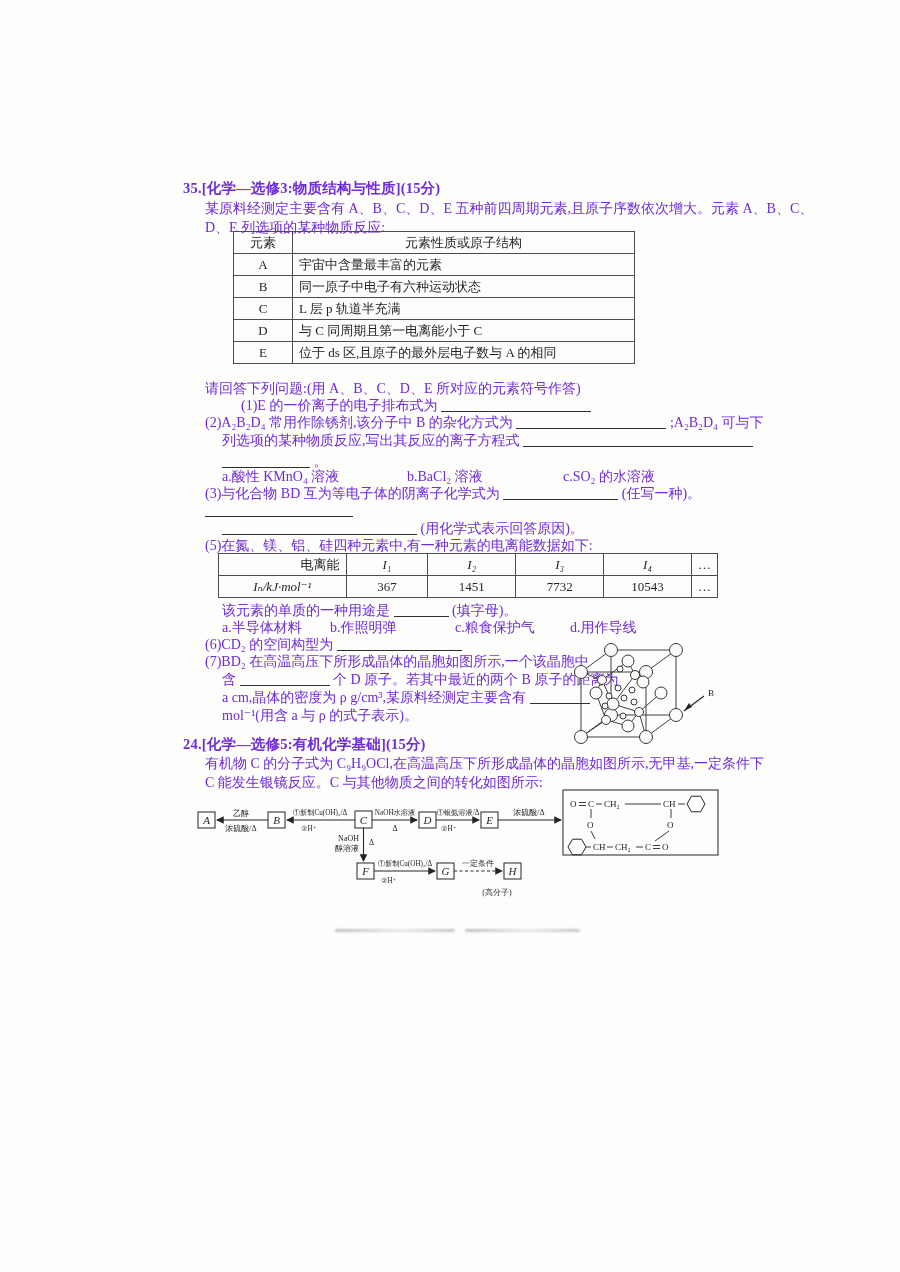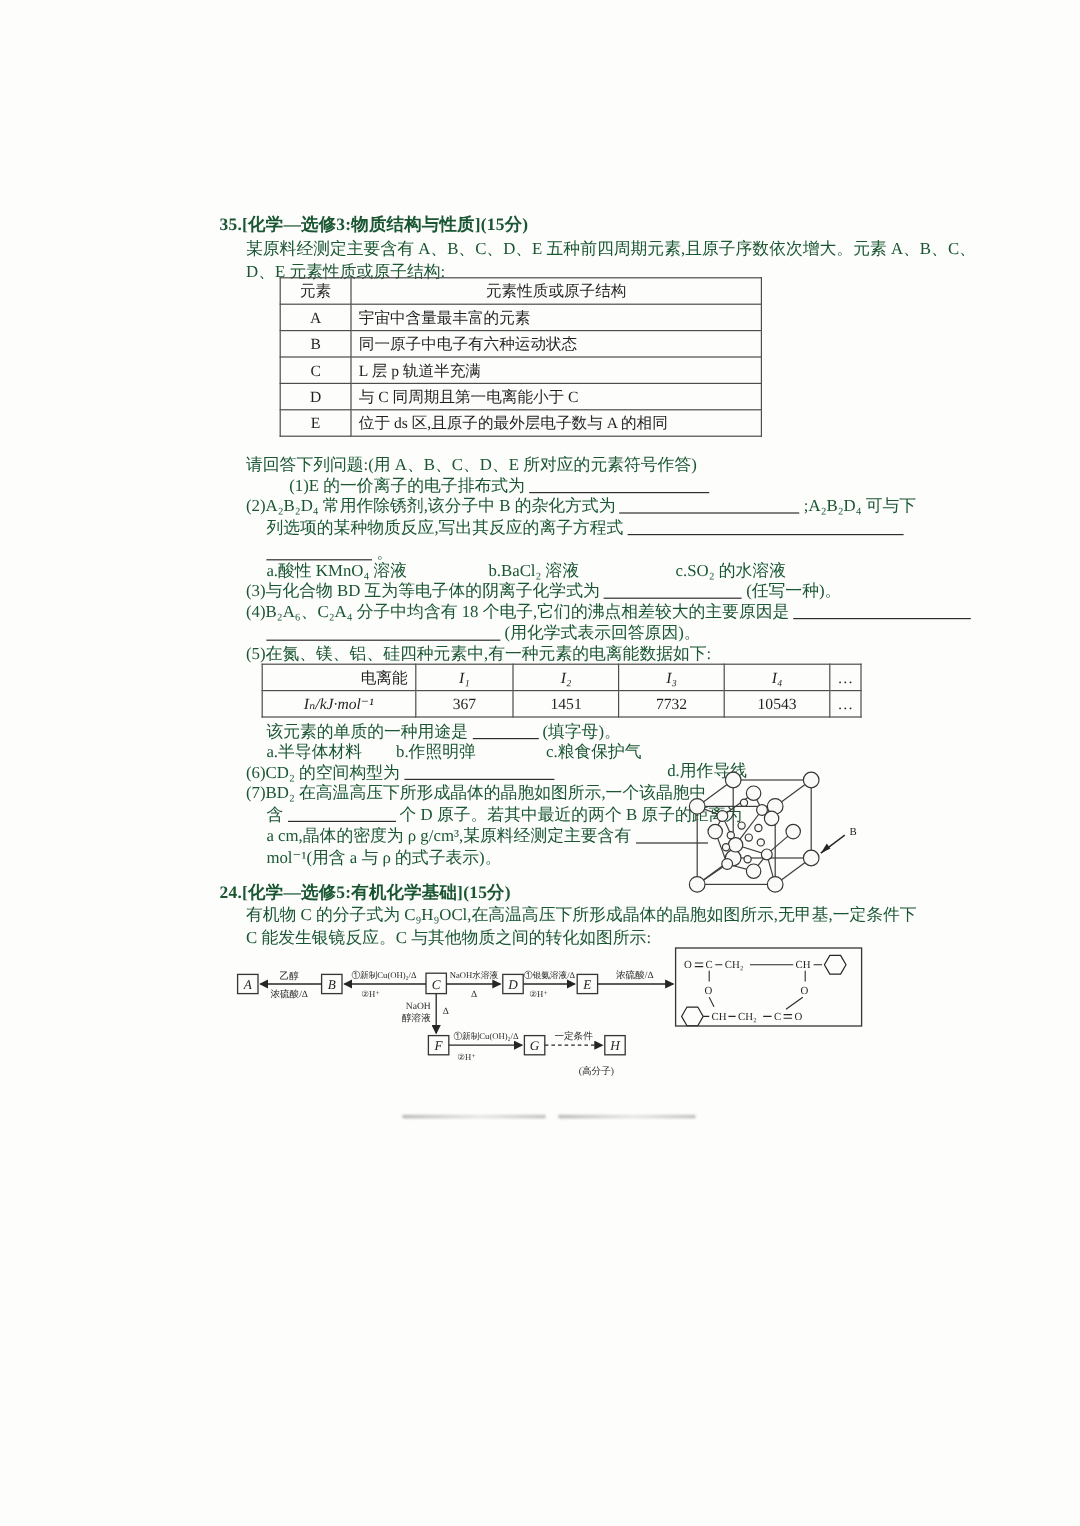--- a/index.html
+++ b/index.html
@@ -3,21 +3,21 @@
 <meta charset="utf-8">
 <style>
   html,body{margin:0;padding:0;}
   body{
     width:900px;height:1272px;position:relative;
     background:#fdfdfc;overflow:hidden;
     font-family:"Liberation Serif","DejaVu Serif",serif;
     color:#1c1c1c;
   }
   .abs{position:absolute;}
-  .t{font-size:14px;line-height:1.25;white-space:nowrap;color:#14532d;}
+  .t{font-size:14px;line-height:1.25;white-space:nowrap;color:#6d28d9;}
   .hd{font-size:14.5px;font-weight:bold;letter-spacing:.2px;}
   .blank{display:inline-block;border-bottom:1.3px solid #2b2b2b;height:13px;vertical-align:-2px;}
   .opt{position:absolute;top:0;white-space:nowrap;}
   table.doc{border-collapse:collapse;border:1.5px solid #333;background:transparent;}
   table.doc td{border:1px solid #4a4a4a;font-size:13px;color:#1c1c1c;padding:0 6px;height:21px;}
   table.doc td.c{text-align:center;}
   td.ital{font-style:italic;}
   .scan{filter:contrast(0.96) brightness(1.01);}
   .smudge{background:linear-gradient(90deg,rgba(110,110,110,.45),rgba(140,140,140,.18) 55%,rgba(110,110,110,.4));
     height:3px;filter:blur(1px);border-radius:2px;}
@@ -25,21 +25,21 @@
   svg .boxletter{font-style:italic;font-size:11px;}
   svg .lbl{font-size:8px;}
   svg .lbls{font-size:7.2px;}
   svg .chem{font-size:9px;}
 </style>
 </head>
 <body class="scan">
 
 <div class="abs t hd" style="left:183px;top:179px;">35.[化学—选修3:物质结构与性质](15分)</div>
 <div class="abs t" style="left:205px;top:200px;">某原料经测定主要含有 A、B、C、D、E 五种前四周期元素,且原子序数依次增大。元素 A、B、C、</div>
-<div class="abs t" style="left:205px;top:219px;">D、E 元素性质或原子结构:</div>
+<div class="abs t" style="left:205px;top:219px;">D、E 列选项的某种物质反应:</div>
 
 <table class="doc abs" style="left:233px;top:231px;width:402px;">
   <tbody>
       <tr>
     <td class="c" style="width:46px;">元素</td>
     <td class="c">元素性质或原子结构</td>
   </tr>
   <tr>
     <td class="c">A</td>
     <td>宇宙中含量最丰富的元素</td>
@@ -89,21 +89,20 @@
   <span class="opt t" style="left:341px;">c.SO₂ 的水溶液</span>
 </div>
 
 <div class="abs t" style="left:205px;top:485px;">
   <span>(3)与化合物 BD 互为等电子体的阴离子化学式为</span>
   <span class="blank" style="width:115px;"></span>
   <span>(任写一种)。</span>
 </div>
 
 <div class="abs t" style="left:205px;top:502px;">
-  <span>(4)B₂A₆、C₂A₄ 分子中均含有 18 个电子,它们的沸点相差较大的主要原因是</span>
   <span class="blank" style="width:148px;"></span>
 </div>
 <div class="abs t" style="left:222px;top:520px;">
   <span class="blank" style="width:195px;"></span>
   <span>(用化学式表示回答原因)。</span>
 </div>
 
 <div class="abs t" style="left:205px;top:537px;">(5)在氮、镁、铝、硅四种元素中,有一种元素的电离能数据如下:</div>
 
 <table class="doc abs" style="left:218px;top:553px;width:500px;">
@@ -129,21 +128,21 @@
 
 <div class="abs t" style="left:222px;top:602px;">
   <span>该元素的单质的一种用途是</span>
   <span class="blank" style="width:55px;"></span>
   <span>(填字母)。</span>
 </div>
 <div class="abs" style="left:222px;top:619px;width:520px;height:18px;">
   <span class="opt t" style="left:0;">a.半导体材料</span>
   <span class="opt t" style="left:108px;">b.作照明弹</span>
   <span class="opt t" style="left:233px;">c.粮食保护气</span>
-  <span class="opt t" style="left:334px;margin-top:16px;">d.用作导线</span>
+  <span class="opt t" style="left:348px;">d.用作导线</span>
 </div>
 
 <div class="abs t" style="left:205px;top:636px;">
   <span>(6)CD₂ 的空间构型为</span>
   <span class="blank" style="width:125px;"></span>
 </div>
 
 <div class="abs t" style="left:205px;top:653px;">(7)BD₂ 在高温高压下所形成晶体的晶胞如图所示,一个该晶胞中</div>
 <div class="abs t" style="left:222px;top:671px;">
   <span>含</span>

